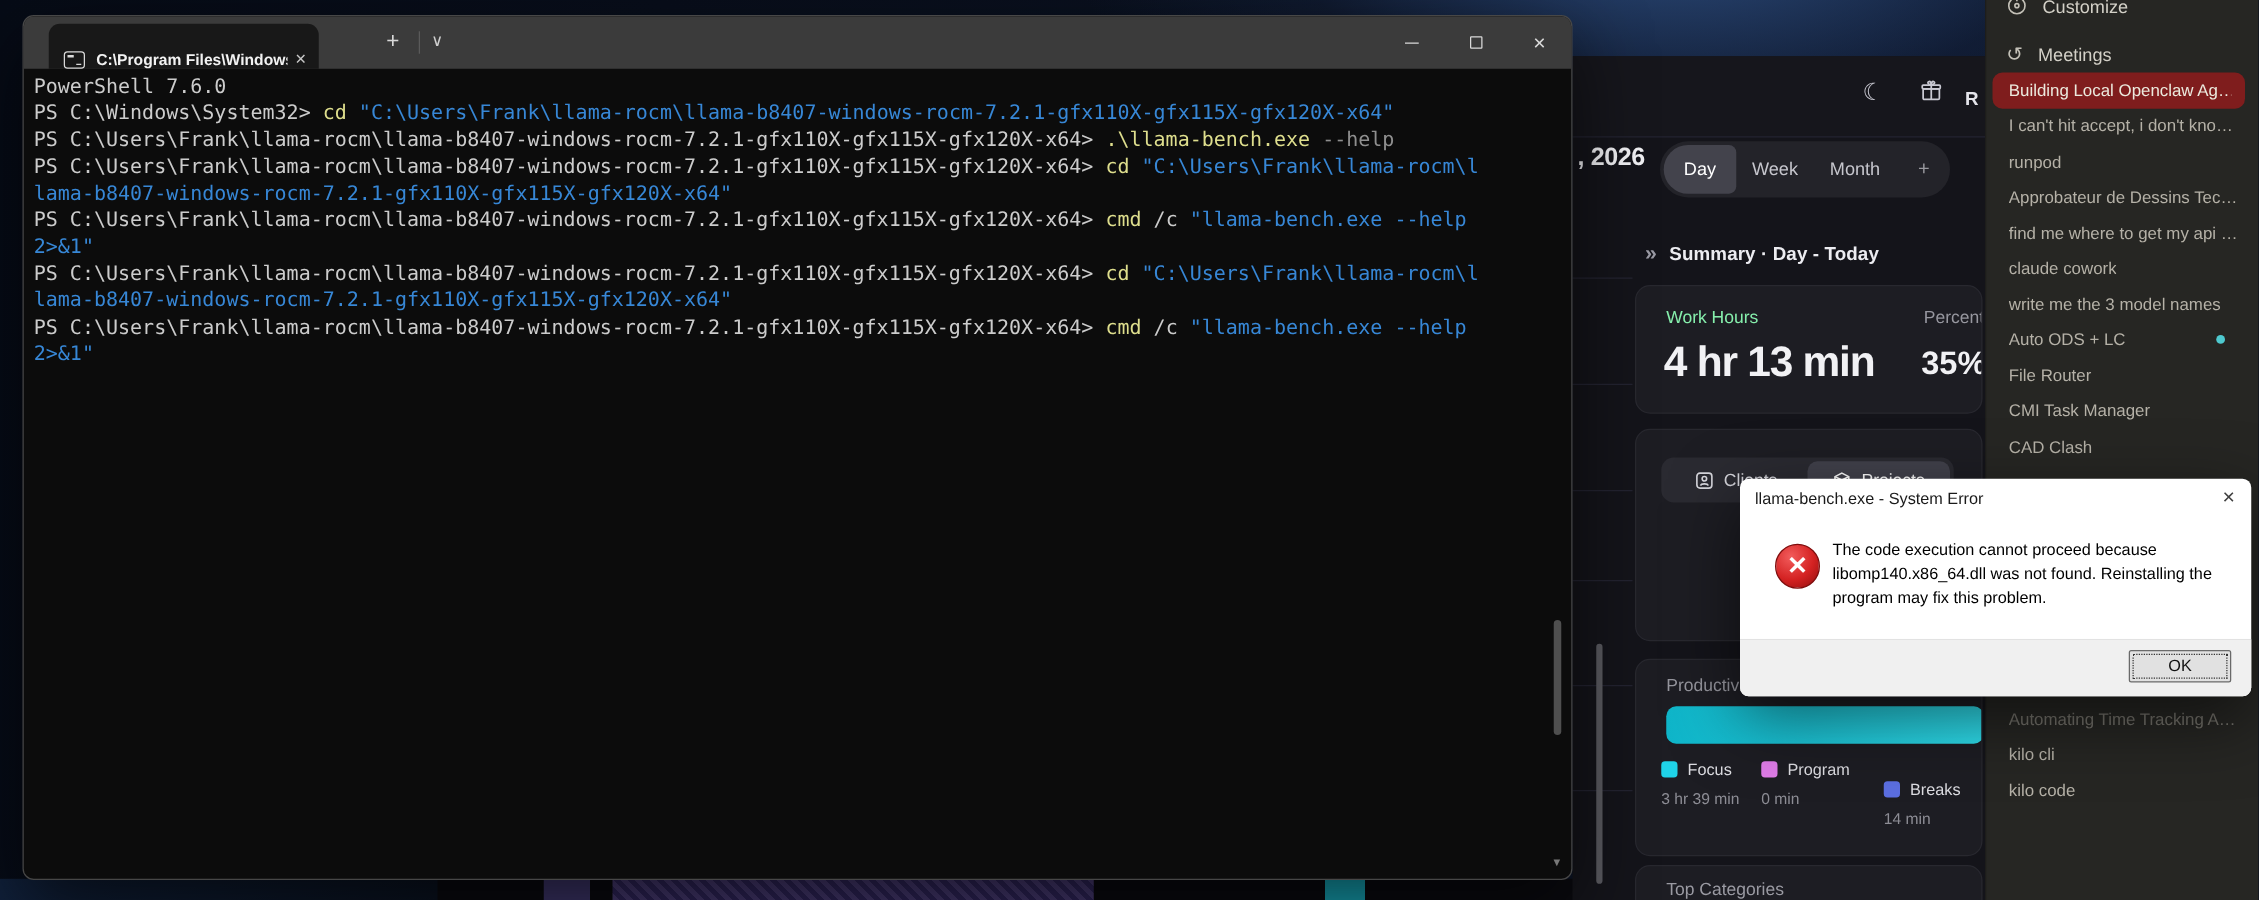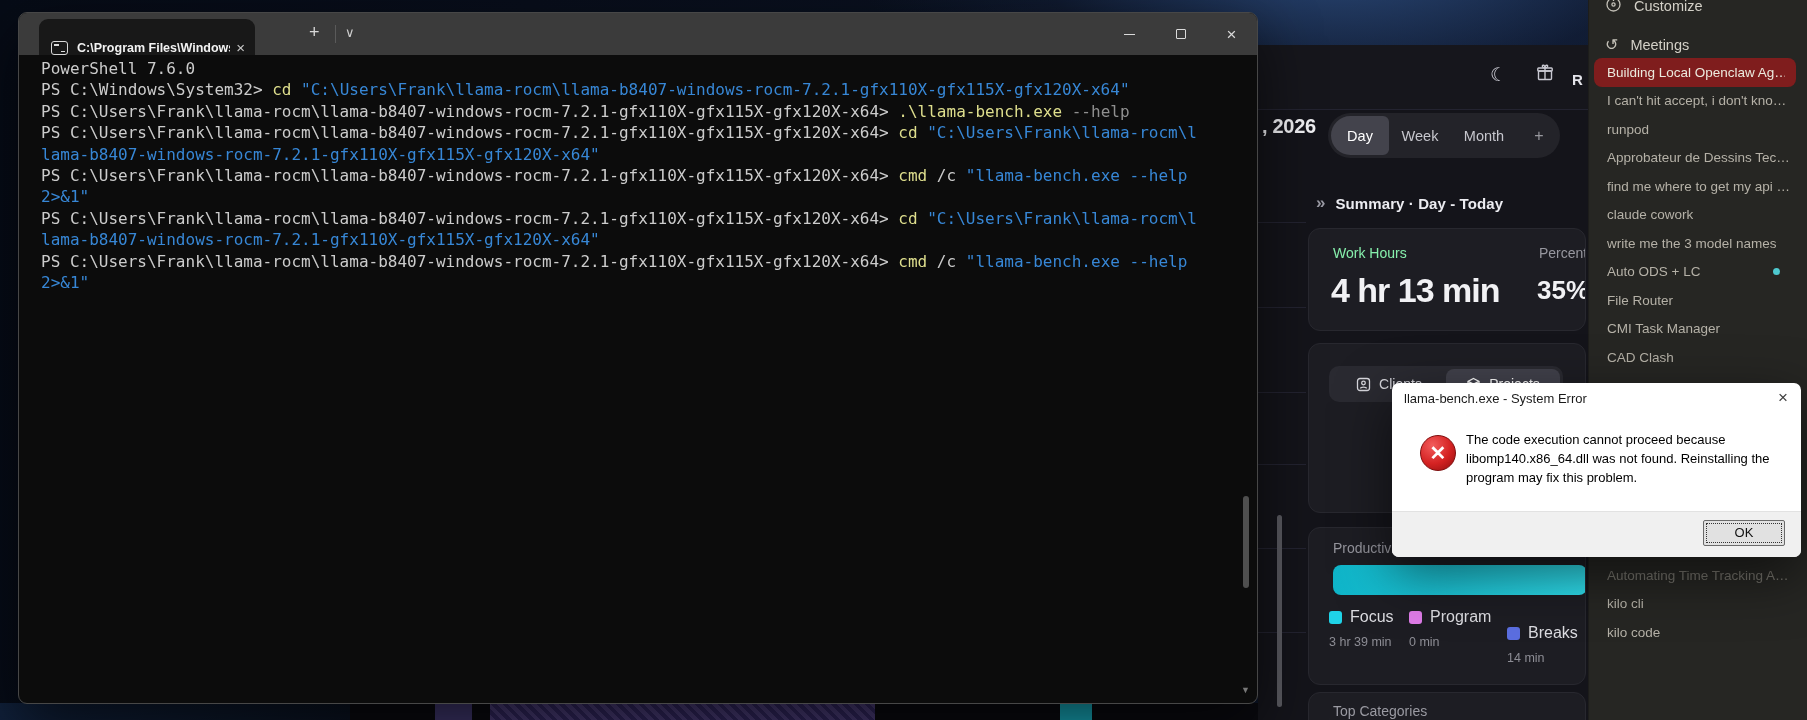--- a/index.html
+++ b/index.html
@@ -39,21 +39,21 @@
   .tg { flex:1; display:flex; align-items:center; justify-content:center; gap:8px; color:#d6d6dc; font-size:14px; font-weight:500; cursor:pointer; border-radius:8px; }
   .tg.selected { background:#41414b; color:#ffffff; }
   .tg svg { display:block; }
 
   #card-prod { top:482px; height:158px; }
   .prod-title { position:absolute; left:24px; top:12px; color:#95959d; font-size:14px; }
   .prod-bar { position:absolute; left:24px; top:37px; width:254px; height:30px; border-radius:8px; }
   .legend-group { position:absolute; top:80px; }
   .legend-head { display:flex; align-items:center; gap:8px; }
   .legend-swatch { width:13px; height:13px; border-radius:3px; }
-  .legend-name { color:#dcdce1; font-size:16px; font-weight:500; }
+  .legend-name { color:#dcdce1; font-size:13px; font-weight:500; }
   .legend-value { margin-top:9px; color:#8d8d95; font-size:12.5px; white-space:nowrap; }
 
   #card-topcat { top:647px; height:60px; }
   .topcat-title { position:absolute; left:24px; top:10px; color:#9a9aa2; font-size:14px; }
 
   
   #bottom-strip { position:absolute; left:0; top:703px; width:1588px; height:17px; background:#0a0a0f; z-index:4; }
   .strip-navy { position:absolute; left:0; top:0; width:350px; height:17px; background:linear-gradient(90deg,#10203a,#0a1220); }
   .strip-block { position:absolute; top:0; height:17px; }
 
@@ -66,21 +66,21 @@
   .term-ico::after  { content:""; position:absolute; right:2px; bottom:2px; width:4px; height:1.5px; background:#d9d9d9; }
   .term-tab-title { margin-left:9px; color:#f2f2f2; font-size:12.5px; font-weight:700; white-space:nowrap; overflow:hidden; flex:1; }
   .term-tab-close { color:#c8c8c8; font-size:15px; margin-left:6px; cursor:pointer; line-height:1; }
   .term-newtab { position:absolute; left:290px; top:10px; color:#d8d8d8; font-size:18px; cursor:pointer; line-height:1; }
   .term-tab-sep { position:absolute; left:316px; top:12px; width:1px; height:18px; background:#5a5a5a; }
   .term-tabmenu { position:absolute; left:326px; top:13px; color:#cfcfcf; font-size:13px; cursor:pointer; line-height:1; }
   .caption-btn { position:absolute; top:0; width:47px; height:42px; display:flex; align-items:center; justify-content:center; cursor:pointer; }
   .cap-min-glyph { width:11px; height:1px; background:#dadada; }
   .cap-max-glyph { width:10px; height:10px; border:1px solid #dadada; border-radius:1px; }
   .cap-close-glyph { color:#dadada; font-size:17px; line-height:1; }
-  .term-body { position:absolute; left:14px; top:42px; width:100%; height:650px; padding:3px 8px; font-family:"DejaVu Sans Mono", monospace; font-size:16px; line-height:21.4px; }
+  .term-body { position:absolute; left:0; top:42px; width:100%; height:650px; padding:3px 8px; font-family:"DejaVu Sans Mono", monospace; font-size:16px; line-height:21.4px; }
   .tline { white-space:pre; }
   .term-scroll-thumb { position:absolute; left:1224px; top:483px; width:6px; height:92px; background:#4f4f4f; border-radius:3px; }
   .term-scroll-arrow { position:absolute; left:1222px; top:672px; color:#787878; font-size:9px; }
 
   
   #sidebar { position:absolute; left:1588px; top:0; width:219px; height:720px; background:#262623; z-index:20; border-left:1px solid #1d1d1b; }
   .side-section { position:absolute; left:0; width:219px; height:30px; display:flex; align-items:center; padding:0 16px; gap:12px; color:#d3d0c7; font-size:14.5px; cursor:pointer; }
   .side-section .sec-icon { color:#c3c0b7; font-size:16px; line-height:1; }
   #sec-customize { top:-9px; }
   #sec-history { top:30px; }

